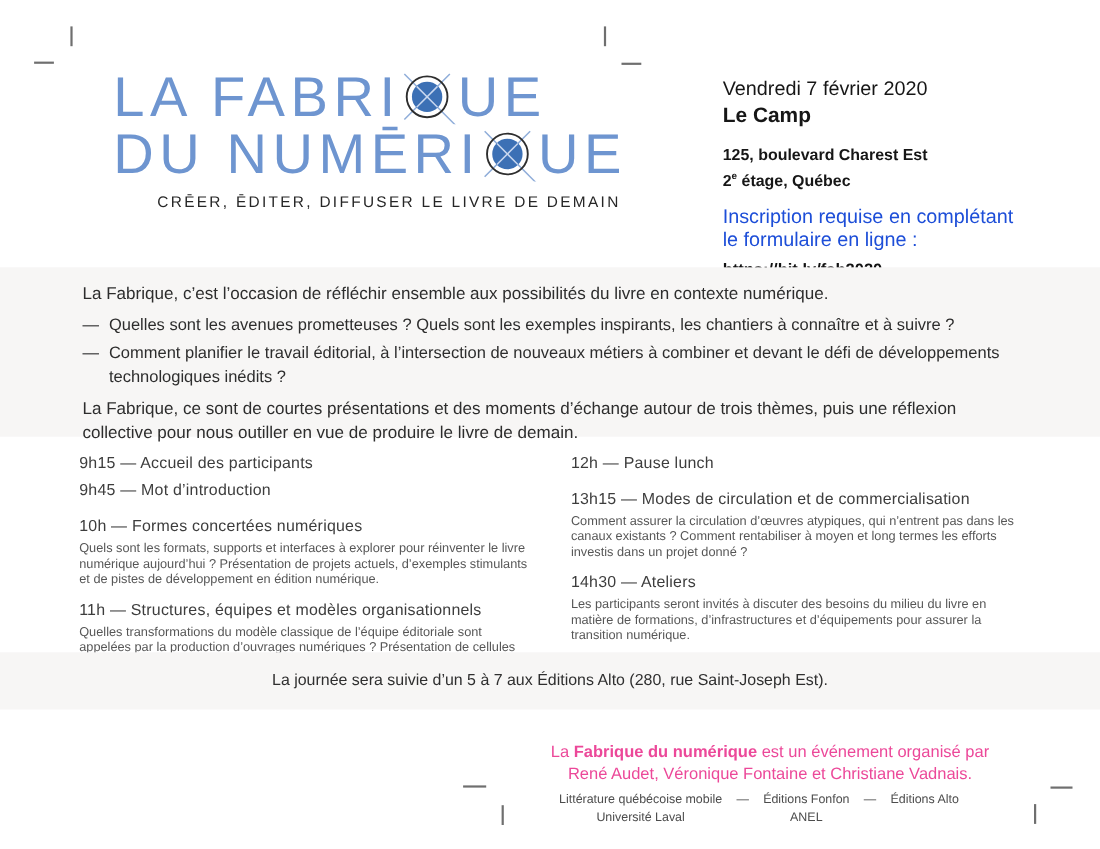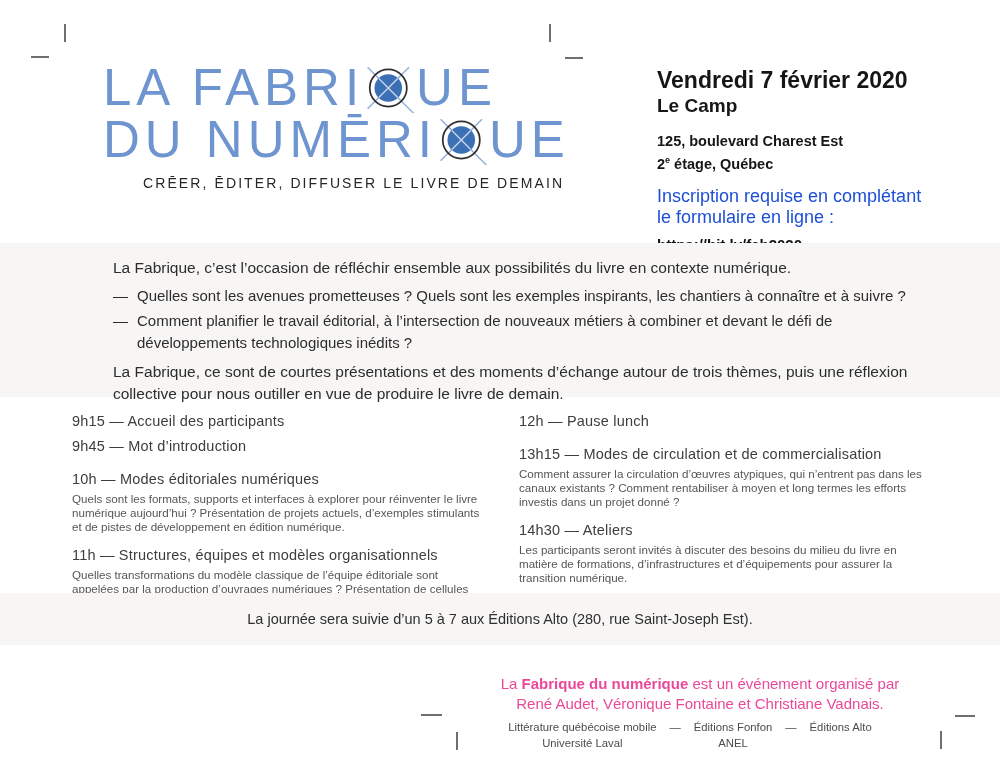--- a/index.html
+++ b/index.html
@@ -19,31 +19,31 @@
   .logo-line{
     font-size:51px;line-height:52px;font-weight:300;
     letter-spacing:5px;white-space:nowrap;
   }
   .logo-line svg{vertical-align:-8px;margin:0 1px;}
   .tagline{
     margin-top:9px;font-size:14px;font-weight:normal;color:#262626;
     letter-spacing:2.1px;white-space:nowrap;margin-left:40px;
   }
   .info{position:absolute;left:657px;top:68px;color:#161616;}
-  .info-date{font-size:23px;font-weight:bold;line-height:25px;}
+  .info-date{font-size:18px;font-weight:normal;line-height:25px;}
   .info-venue{font-size:19px;font-weight:bold;line-height:25px;margin-bottom:14px;}
   .info-addr{font-size:14.5px;font-weight:bold;line-height:19px;}
   .info-addr sup{font-size:9px;}
   .info-reg{margin-top:12px;font-size:18px;line-height:21px;color:#1d4ed8;}
   .info-url{margin-top:8px;font-size:15px;font-weight:bold;color:#111;}
 
   
   .band-intro{
     position:absolute;top:243px;left:0;width:1000px;height:154px;
-    background:#f7f6f5;box-sizing:border-box;padding:14px 66px 0 113px;
+    background:#f7f6f5;box-sizing:border-box;padding:14px 66px 0 75px;
     color:#2d2d2d;
   }
   .intro-lead{font-size:15.5px;line-height:21px;margin-bottom:7px;}
   .bullet{display:flex;font-size:15px;line-height:22px;margin-bottom:3px;}
   .bullet .dash{flex:none;width:24px;}
   .intro-outro{margin-top:7px;font-size:15.5px;line-height:22px;}
 
   
   .schedule{position:absolute;top:412px;left:72px;display:flex;}
   .sched-col{width:412px;}
@@ -131,21 +131,21 @@
     <span class="dash">—</span>
     <span>Comment planifier le travail éditorial, à l’intersection de nouveaux métiers à combiner et devant le défi de développements technologiques inédits ?</span>
   </div>
   <div class="intro-outro">La Fabrique, ce sont de courtes présentations et des moments d’échange autour de trois thèmes, puis une réflexion collective pour nous outiller en vue de produire le livre de demain.</div>
 </div>
 
 <div class="schedule">
   <div class="sched-col">
     <div class="sched-h">9h15 — Accueil des participants</div>
     <div class="sched-h gap">9h45 — Mot d’introduction</div>
-    <div class="sched-h tight">10h — Modes éditoriales numériques</div>
+    <div class="sched-h tight">10h — Formes concertées numériques</div>
     <div class="sched-d">Quels sont les formats, supports et interfaces à explorer pour réinventer le livre numérique aujourd’hui ? Présentation de projets actuels, d’exemples stimulants et de pistes de développement en édition numérique.</div>
     <div class="sched-h tight">11h — Structures, équipes et modèles organisationnels</div>
     <div class="sched-d">Quelles transformations du modèle classique de l’équipe éditoriale sont appelées par la production d’ouvrages numériques ? Présentation de cellules d’innovation, d’exemples de conglomérats d’affaires et de gestion d’équipes multidisciplinaires.</div>
   </div>
   <div class="sched-col">
     <div class="sched-h gap">12h — Pause lunch</div>
     <div class="sched-h tight">13h15 — Modes de circulation et de commercialisation</div>
     <div class="sched-d">Comment assurer la circulation d’œuvres atypiques, qui n’entrent pas dans les canaux existants ? Comment rentabiliser à moyen et long termes les efforts investis dans un projet donné ?</div>
     <div class="sched-h tight">14h30 — Ateliers</div>
     <div class="sched-d">Les participants seront invités à discuter des besoins du milieu du livre en matière de formations, d’infrastructures et d’équipements pour assurer la transition numérique.</div>

